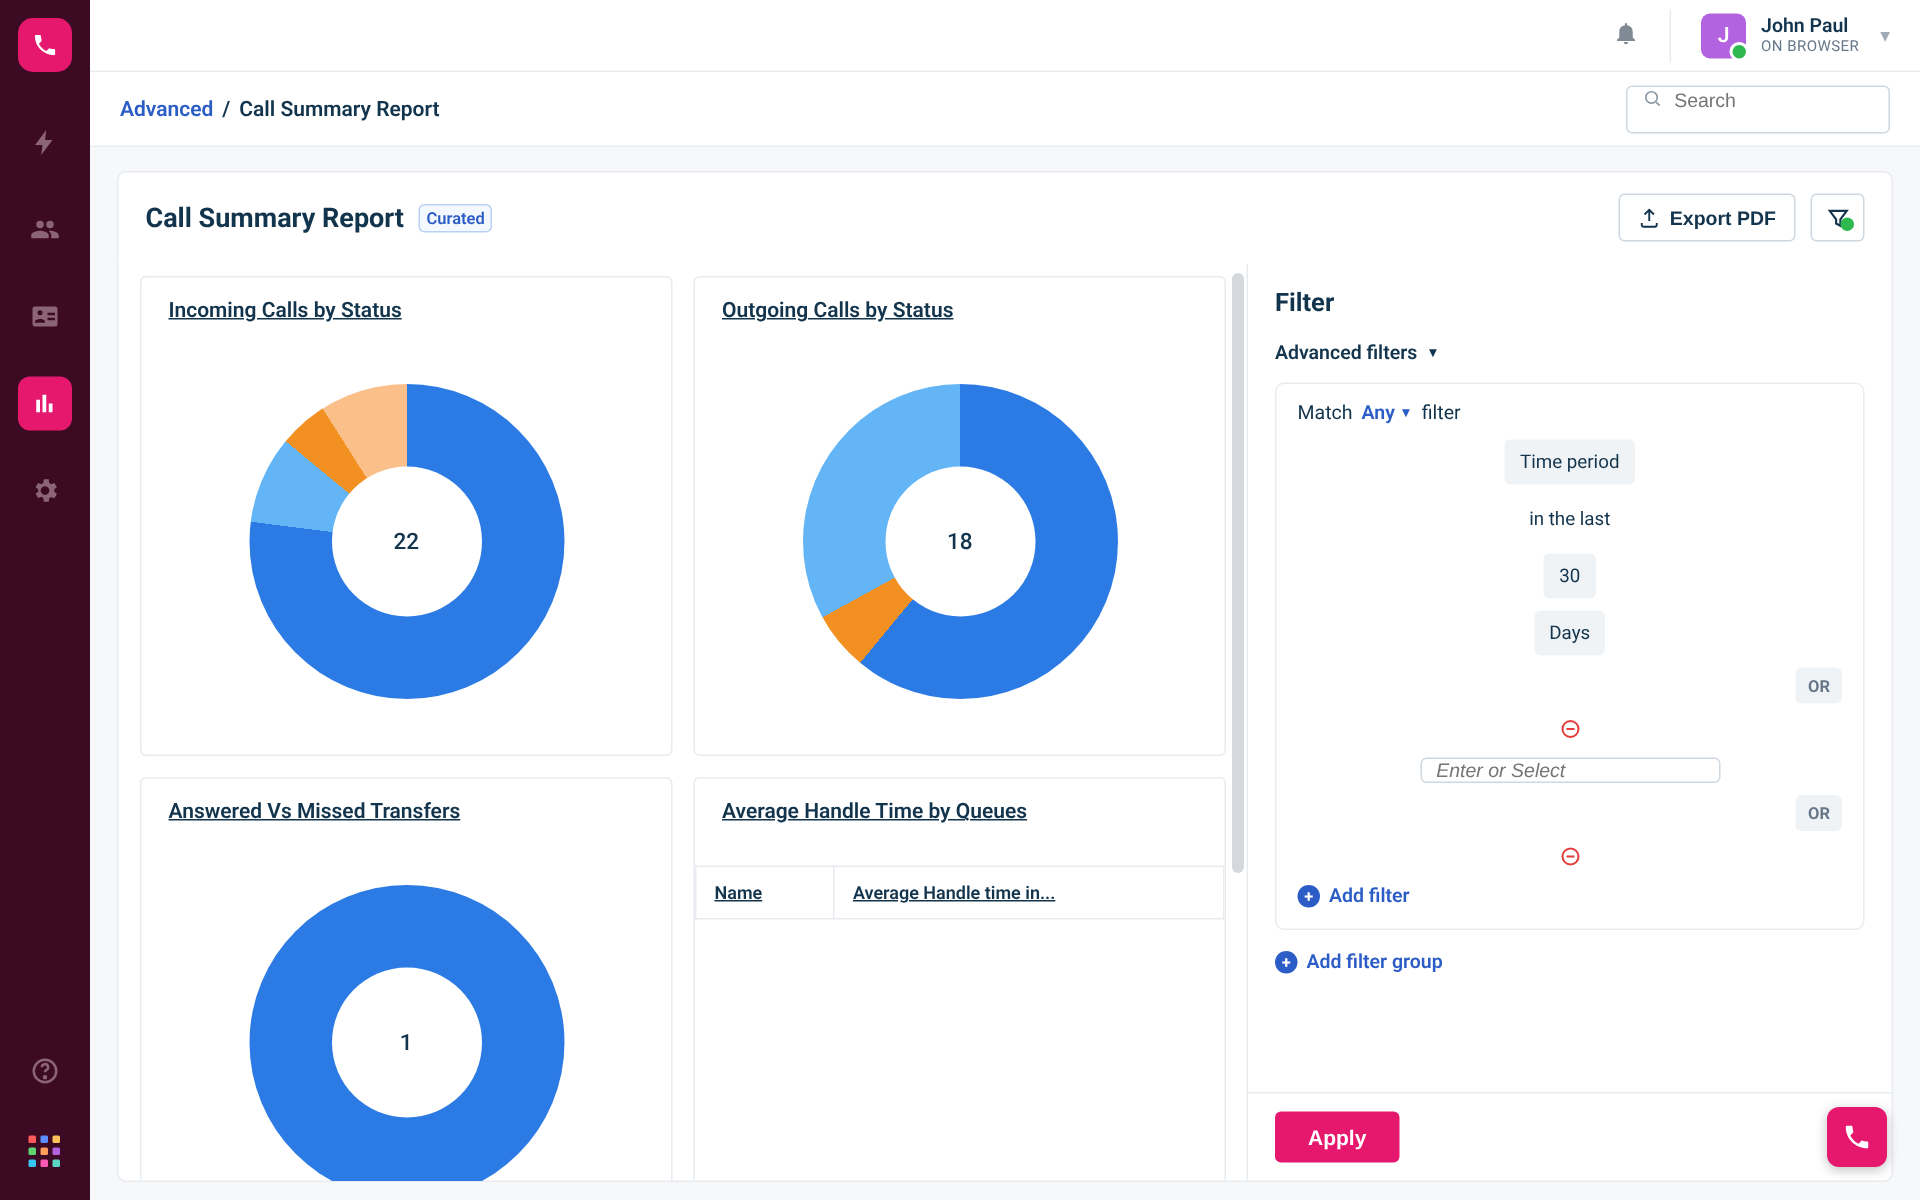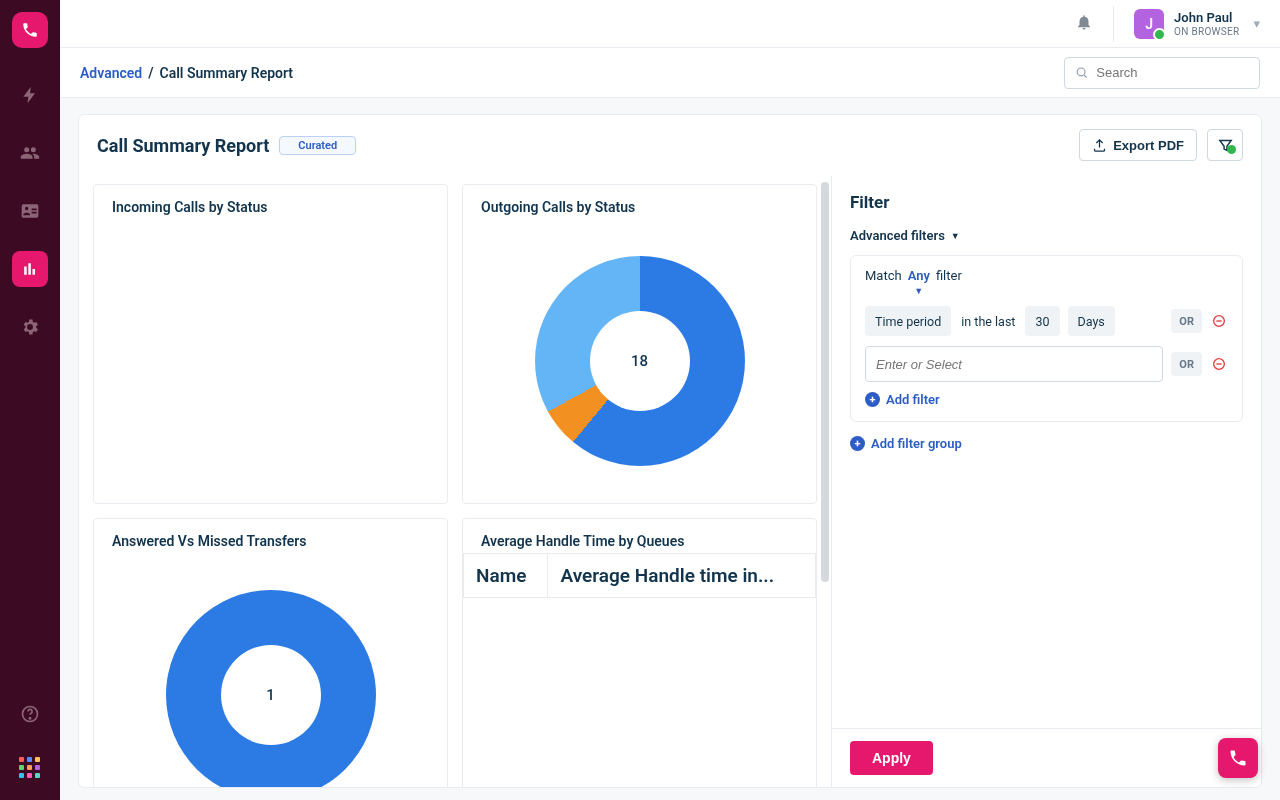--- a/index.html
+++ b/index.html
@@ -116,23 +116,23 @@
     display: flex;
     align-items: center;
     padding: 0 20px;
     gap: 6px;
   }
   .subhead .crumb-link { color: var(--blue); font-weight:600; font-size:14px; cursor:pointer; }
   .subhead .crumb-sep { color: var(--text); font-weight:600; font-size:14px; }
   .subhead .crumb-current { color: var(--text); font-weight:600; font-size:14px; }
   .subhead .searchbox {
     margin-left:auto;
-    display:flex; align-items:center;
+    display:flex; align-items:flex-start;
     border:1px solid #cfd7df; border-radius:4px;
-    height:32px; width:196px; padding:0 10px; gap:6px;
+    height:32px; width:176px; padding:0 10px; gap:6px;
     color:#8a97a4;
   }
   .subhead .searchbox input {
     border:none; outline:none; font-size:13px; width:100%; background:transparent;
   }
 
   .content {
     position:absolute;
     left:18px; top:66px;
     right:18px; bottom:12px;
@@ -147,21 +147,21 @@
     padding:14px 18px;
     gap:10px;
     border-bottom:1px solid #fff; 
   }
   .content-head h1 { margin:0; font-size:18px; font-weight:700; }
   .badge {
     border:1px solid #bbd0f5;
     color: var(--blue);
     background:#f4f8ff;
     font-size:11px; font-weight:600;
-    padding:2px 18px; border-radius:4px;
+    padding:2px 4px; border-radius:4px;
   }
   .content-head .actions { margin-left:auto; display:flex; gap:10px; }
   .btn {
     border:1px solid #cfd7df; border-radius:4px;
     background:#fff; color:var(--text);
     height:32px; padding:6px 12px;
     display:flex; align-items:center; gap:6px;
     font-size:13px; font-weight:600; cursor:pointer;
   }
   .btn.iconbtn { width:36px; justify-content:center; padding:0; position:relative; }
@@ -173,20 +173,21 @@
   .body-split { flex:1; display:flex; min-height:0; }
   .charts-area {
     flex:1;
     display:grid;
     grid-template-columns: repeat(2, 1fr);
     grid-auto-rows: 320px;
     gap:14px;
     padding:8px 14px 14px 14px;
     overflow:auto;
     position:relative;
+    text-decoration:underline;
   }
   .charts-area .vscroll {
     position:absolute; right:2px; top:6px; width:8px; height:400px;
     background:#d5d9dd; border-radius:4px;
   }
   .card {
     border:1px solid var(--gray-border);
     border-radius:4px;
     display:flex; flex-direction:column;
     overflow:hidden;
@@ -198,21 +199,21 @@
   .donut { position:relative; width:210px; height:210px; }
   .donut .hole {
     position:absolute; left:50%; top:50%;
     width:100px; height:100px; background:#fff; border-radius:50%;
     transform:translate(-50%,-50%);
     display:flex; align-items:center; justify-content:center;
     font-size:15px; font-weight:500;
   }
   .donut .ring { width:100%; height:100%; border-radius:50%; }
 
-  table.q { width:100%; border-collapse:collapse; font-size:19px; }
+  table.q { width:100%; border-collapse:collapse; font-size:12px;margin-top:24px; }
   table.q th, table.q td {
     border:1px solid var(--gray-border);
     padding:10px 12px; text-align:left;
   }
   table.q th { font-weight:600; color:var(--text); background:#fff; }
   table.q tbody tr:nth-child(odd) td { background:#f7fbff; }
 
   
   .filter {
     width:430px;
@@ -227,24 +228,24 @@
   .filter-box {
     border:1px solid var(--gray-border);
     border-radius:6px;
     margin-top:12px;
     padding:12px 14px 14px;
   }
   .filter-box .match-row {
     display:flex; gap:6px; font-size:13px; margin-bottom:10px;
   }
   .filter-box .any {
-    color:var(--blue); font-weight:600; display:flex; align-items:center; gap:3px; cursor:pointer;flex-direction:column;
+    color:var(--blue); font-weight:600; display:flex; align-items:center; gap:3px; cursor:pointer;
   }
   .cond-row {
-    display:flex; align-items:center; gap:8px; margin-bottom:10px;
+    display:flex; align-items:center; gap:8px; margin-bottom:10px;flex-direction:column;
   }
   .chip {
     background:#f0f3f6; border-radius:4px;
     height:30px; padding:0 10px;
     display:flex; align-items:center;
     font-size:12.5px; color:var(--text);
   }
   .chip.static { background:transparent; color:var(--text); padding:0 2px; }
   .or-chip {
     background:#f0f3f6; border-radius:4px;
@@ -408,20 +409,26 @@
       </div>
     </div>
 
     <div class="body-split">
 
       <div class="charts-area">
         <div class="vscroll"></div>
 
         <div class="card">
           <div class="card-title">Incoming Calls by Status</div>
+          <div class="donut-wrap">
+            <div class="donut">
+              <div class="ring" style="background:conic-gradient(#2c7be5 0 77%, #64b5f6 77% 86%, #f29121 86% 91%, #fbc089 91% 100%);transform:rotate(-0deg);"></div>
+              <div class="hole">22</div>
+            </div>
+          </div>
         </div>
 
         <div class="card">
           <div class="card-title">Outgoing Calls by Status</div>
           <div class="donut-wrap">
             <div class="donut">
               <div class="ring" style="background:conic-gradient(#2c7be5 0 61%, #f29121 61% 67%, #64b5f6 67% 100%);"></div>
               <div class="hole">18</div>
             </div>
           </div>

